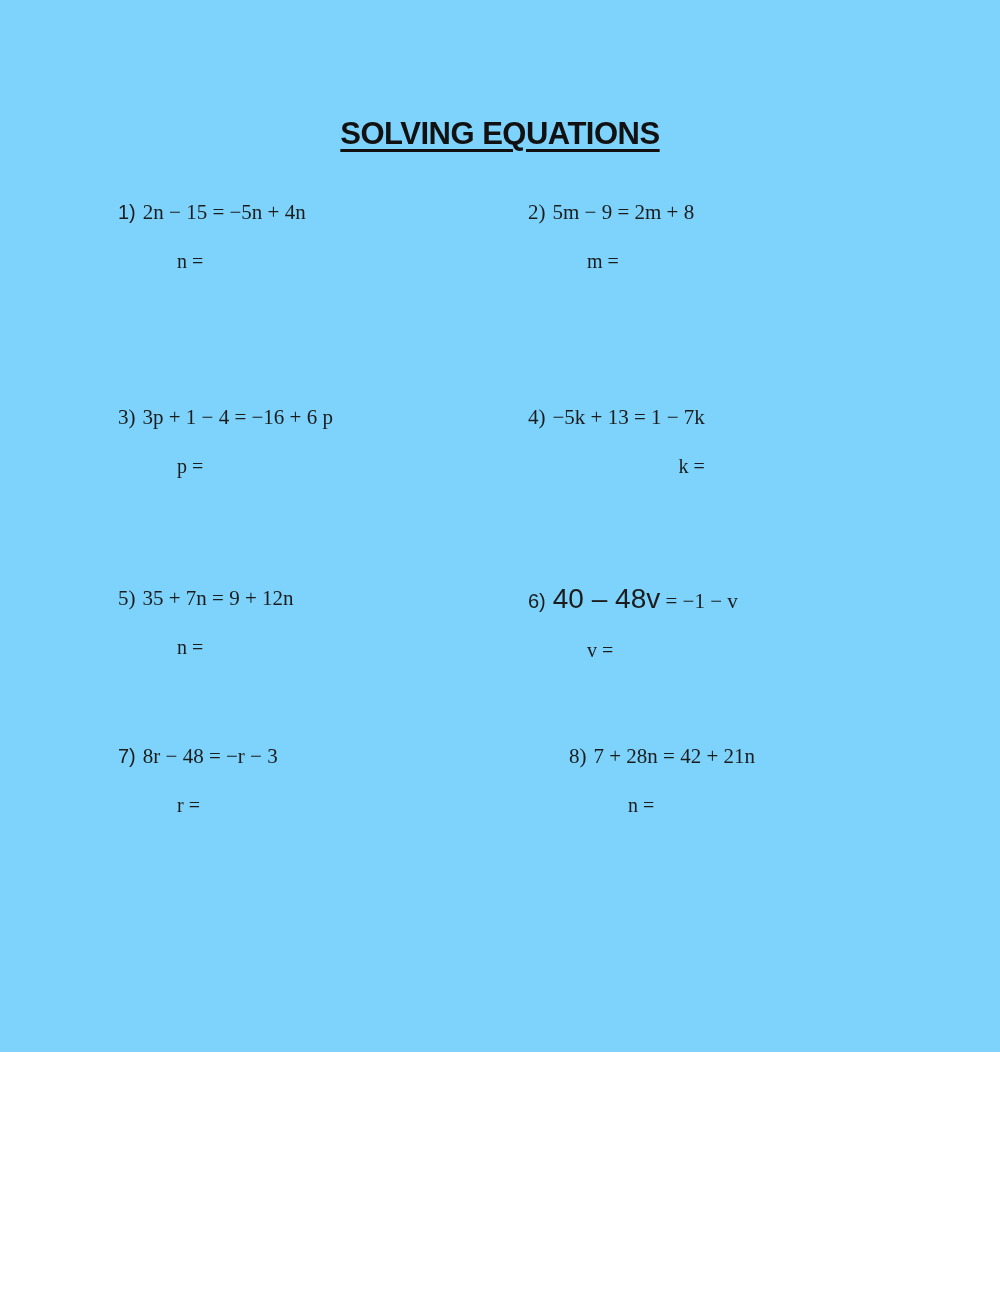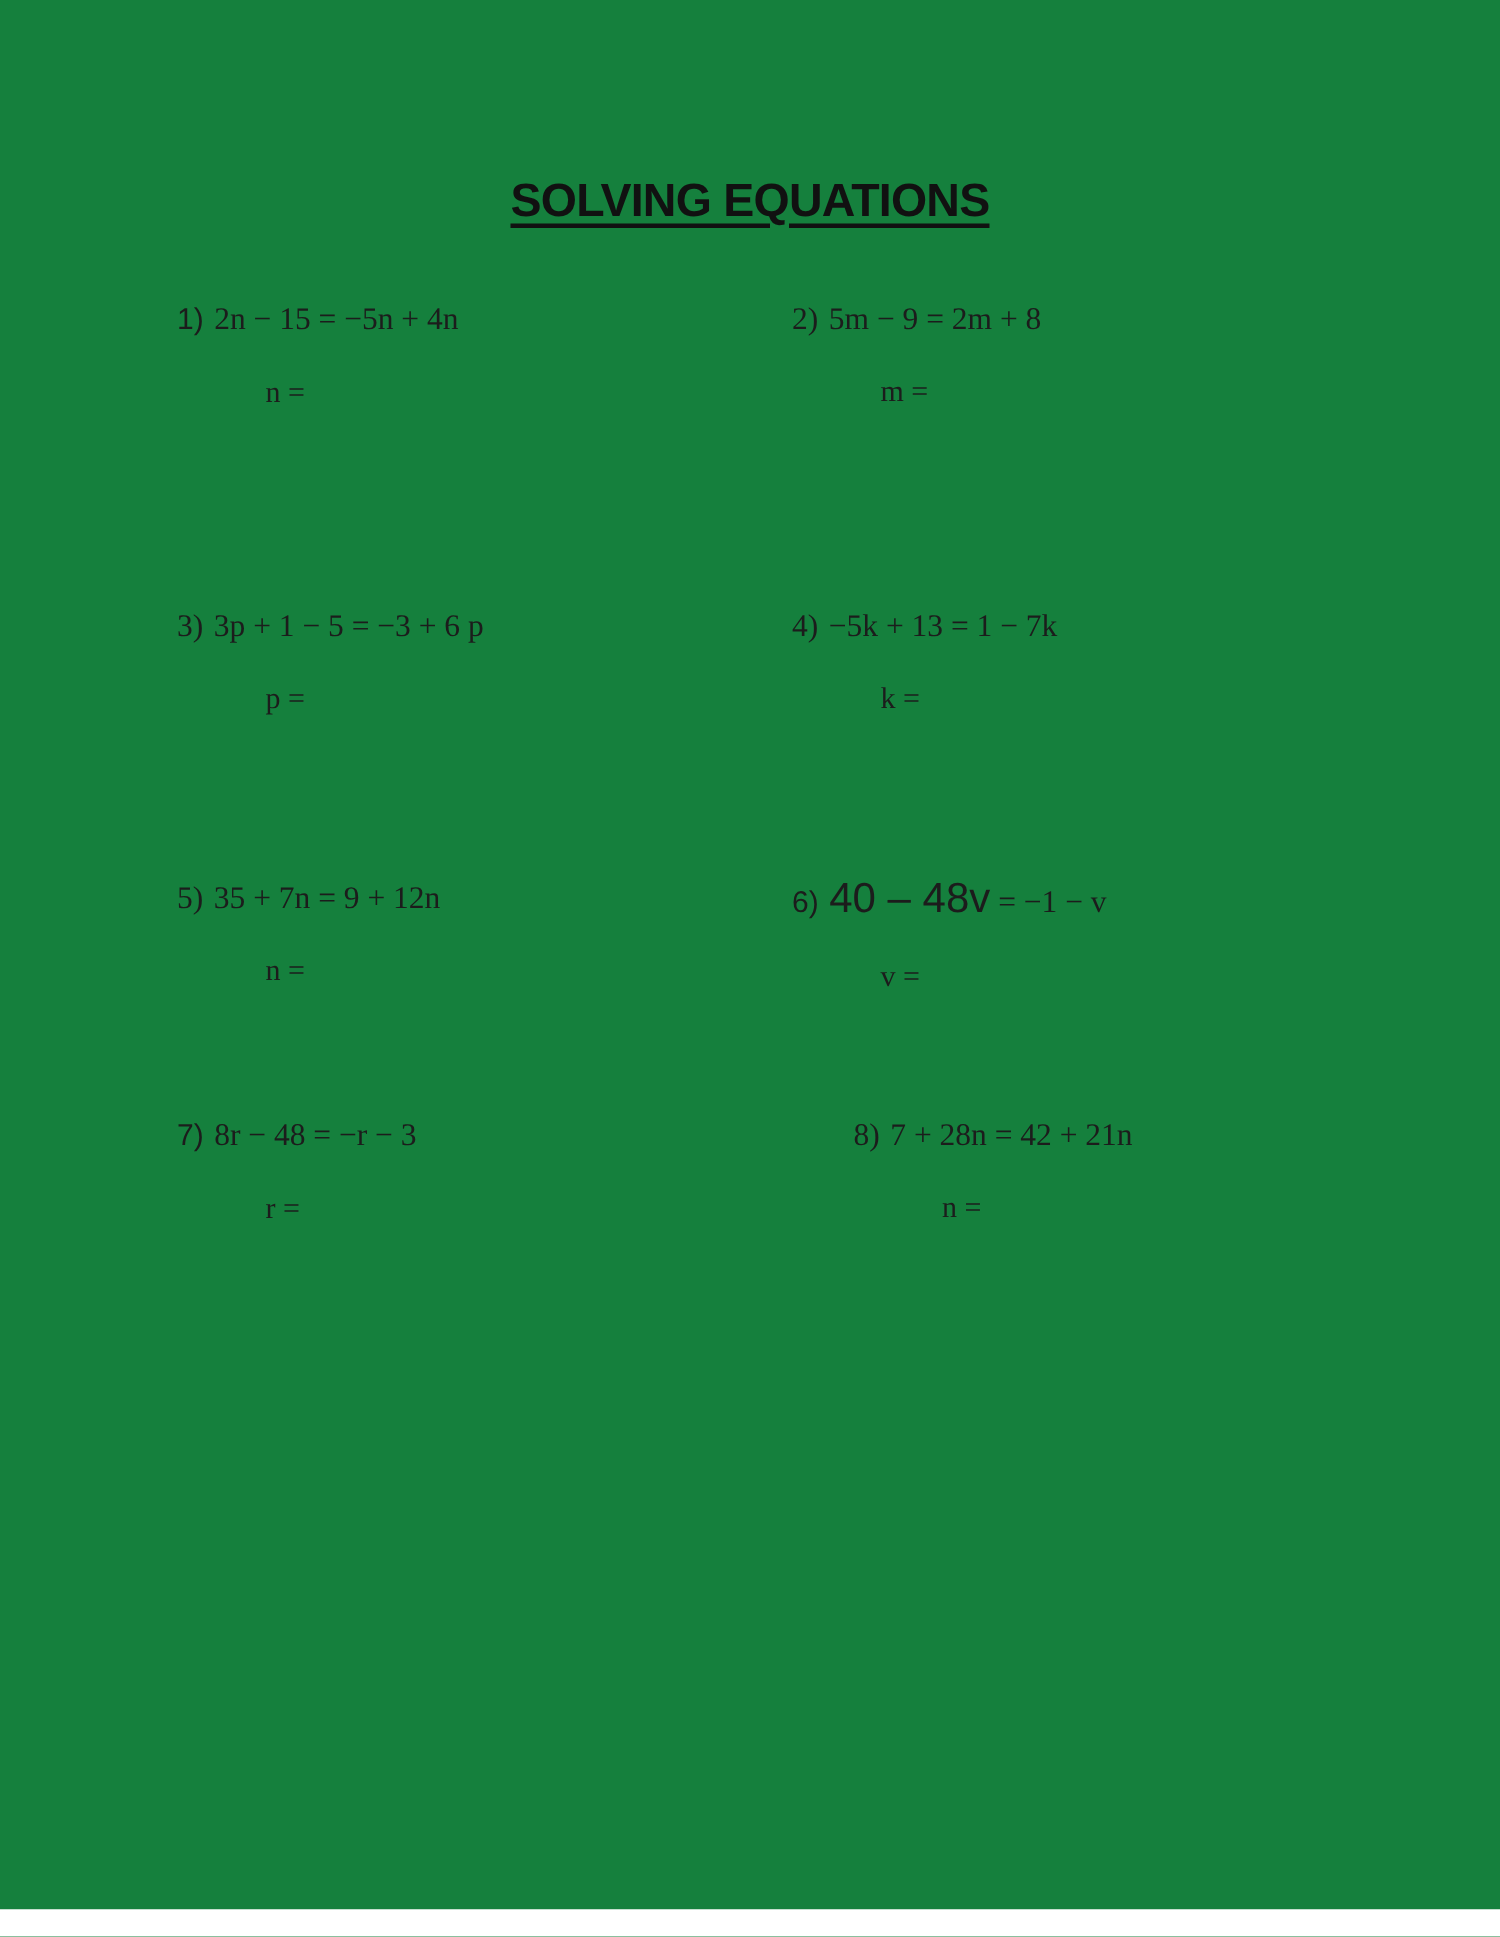--- a/index.html
+++ b/index.html
@@ -1,21 +1,21 @@
 <!DOCTYPE html>
 <html><head>
 <meta charset="utf-8">
 <style>
   * { margin: 0; padding: 0; box-sizing: border-box; }
   html, body { background: #ffffff; }
   .page {
     position: relative;
     width: 1000px;
-    height: 1273px;
-    background: #15803d;
+    height: 1052px;
+    background: #7dd3fc;
     font-family: "Liberation Serif", serif;
     color: #1c1c1c;
     overflow: hidden;
   }
   .title {
     position: absolute;
     top: 116px;
     left: 0;
     width: 100%;
     text-align: center;
@@ -61,21 +61,21 @@
     margin-left: 59px;
     font-family: "Liberation Serif", serif;
     font-size: 20px;
     line-height: 24px;
     color: #1c1c1c;
   }
   
   .p1 { left: 118px; top: 200px; }
   .p2 { left: 528px; top: 200px; }
   .p3 { left: 118px; top: 405px; }
-  .p4 { left: 528px; top: 405px; }
+  .p4 { left: 528px; top: 405px; text-align: right; }
   .p5 { left: 118px; top: 586px; }
   .p6 { left: 528px; top: 586px; }
   .p7 { left: 118px; top: 744px; }
   .p8 { left: 528px; top: 744px; margin-left: 41px; }
 </style>
 </head>
 <body>
 
 <div class="page">
 
@@ -92,21 +92,21 @@
 
   <div class="problem p2">
     <div class="eq-line">
       <span class="num num-serif">2)</span><span class="eq-serif">5m − 9 = 2m + 8</span>
     </div>
     <div class="ans-line">m =</div>
   </div>
 
   <div class="problem p3">
     <div class="eq-line">
-      <span class="num num-serif">3)</span><span class="eq-serif">3p + 1 − 5 = −3 + 6 p</span>
+      <span class="num num-serif">3)</span><span class="eq-serif">3p + 1 − 4 = −16 + 6 p</span>
     </div>
     <div class="ans-line">p =</div>
   </div>
 
   <div class="problem p4">
     <div class="eq-line">
       <span class="num num-serif">4)</span><span class="eq-serif">−5k + 13 = 1 − 7k</span>
     </div>
     <div class="ans-line">k =</div>
   </div>

